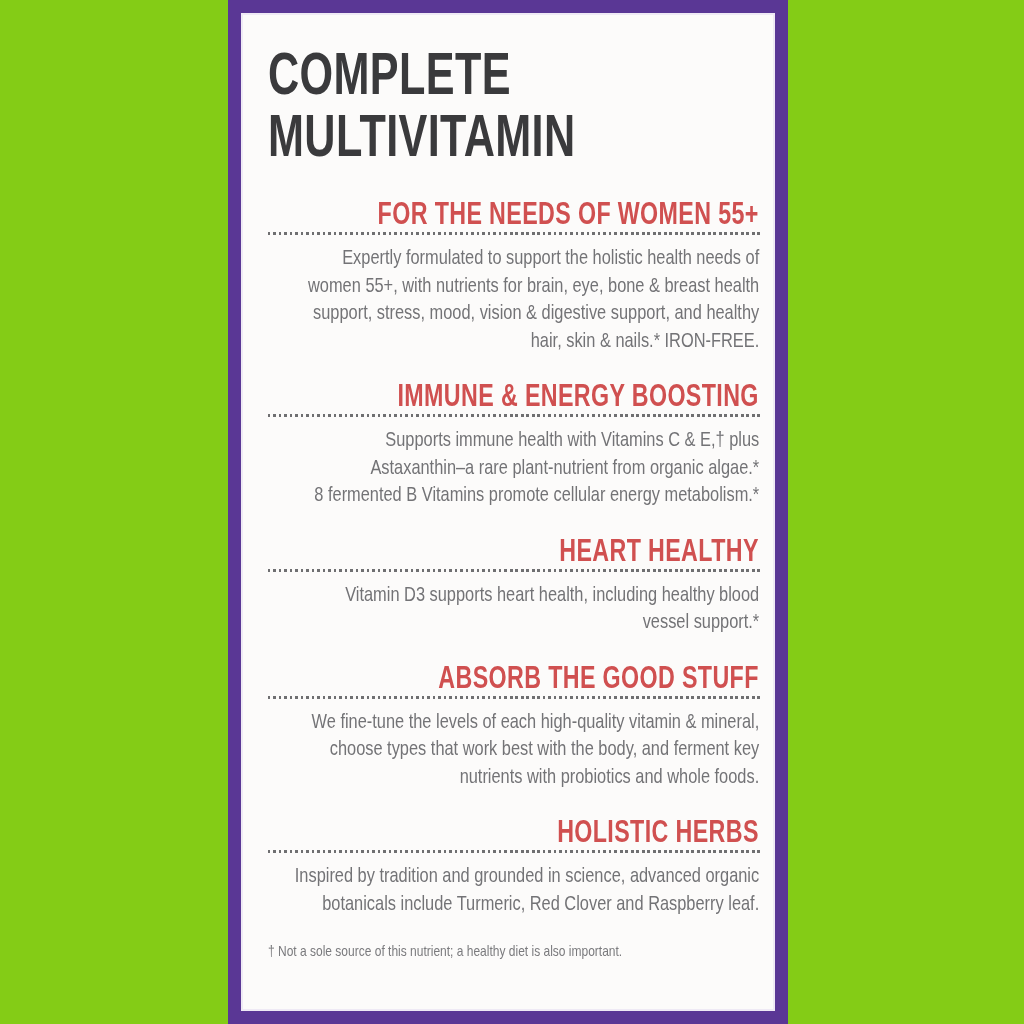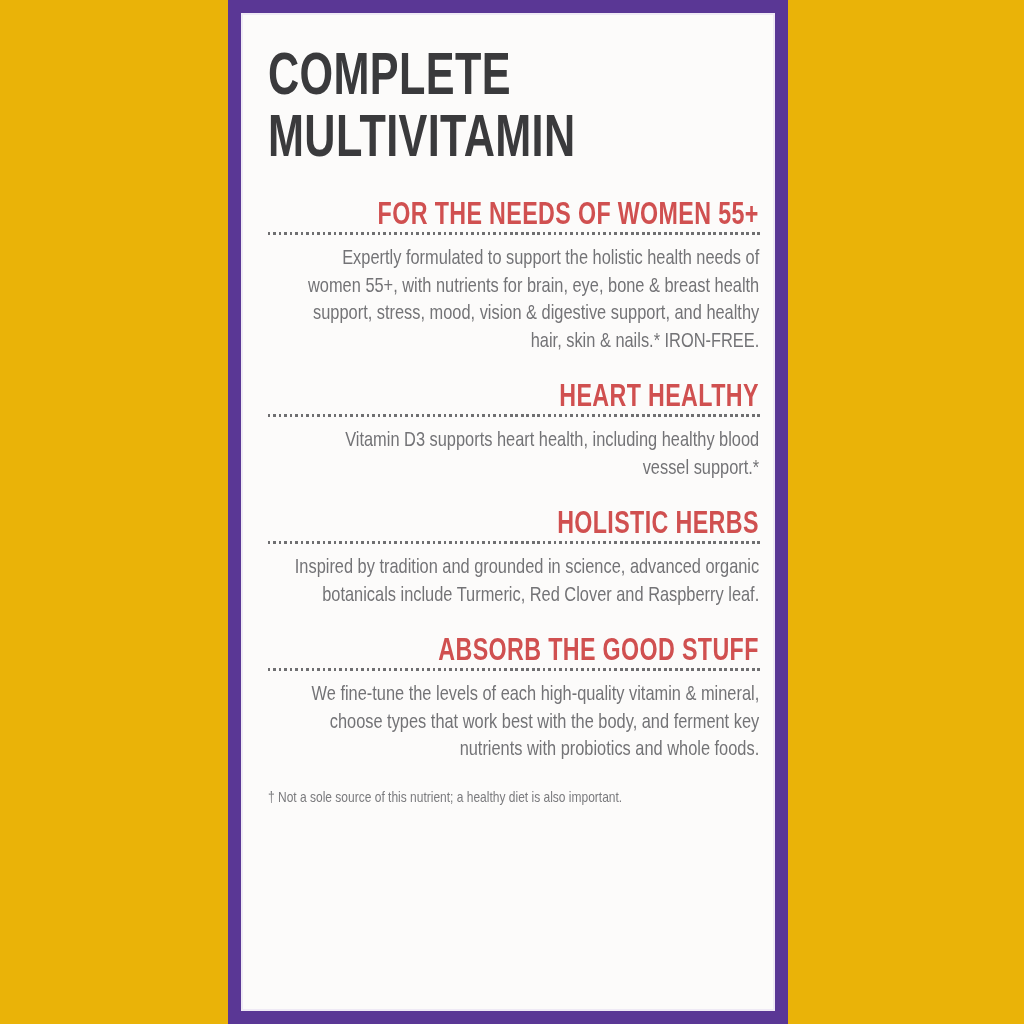--- a/index.html
+++ b/index.html
@@ -8,21 +8,21 @@
     background: #ffffff;
     width: 1024px;
     height: 1024px;
     font-family: "Liberation Sans", sans-serif;
     overflow: hidden;
   }
   .stage {
     position: relative;
     width: 1024px;
     height: 1024px;
-    background: #eab308;
+    background: #84cc16;
   }
   .panel {
     position: absolute;
     left: 228px;
     top: 0;
     width: 560px;
     height: 1024px;
     box-sizing: border-box;
     border: 13px solid var(--frame, #5a3795);
     background: #fcfbfa;
@@ -105,40 +105,47 @@
 
       <div class="section">
         <div class="heading">FOR THE NEEDS OF WOMEN 55+</div>
         <div class="rule"></div>
         <div class="body-text">Expertly formulated to support the holistic health needs of
 women 55+, with nutrients for brain, eye, bone &amp; breast health
 support, stress, mood, vision &amp; digestive support, and healthy
 hair, skin &amp; nails.* IRON-FREE.</div>
       </div>
 
+      <div class="section">
+        <div class="heading">IMMUNE &amp; ENERGY BOOSTING</div>
+        <div class="rule"></div>
+        <div class="body-text">Supports immune health with Vitamins C &amp; E,† plus
+Astaxanthin–a rare plant-nutrient from organic algae.*
+8 fermented B Vitamins promote cellular energy metabolism.*</div>
+      </div>
 
       <div class="section">
         <div class="heading">HEART HEALTHY</div>
         <div class="rule"></div>
         <div class="body-text">Vitamin D3 supports heart health, including healthy blood
 vessel support.*</div>
-      </div>
-
-      <div class="section">
-        <div class="heading">HOLISTIC HERBS</div>
-        <div class="rule"></div>
-        <div class="body-text">Inspired by tradition and grounded in science, advanced organic
-botanicals include Turmeric, Red Clover and Raspberry leaf.</div>
       </div>
 
       <div class="section">
         <div class="heading">ABSORB THE GOOD STUFF</div>
         <div class="rule"></div>
         <div class="body-text">We fine-tune the levels of each high-quality vitamin &amp; mineral,
 choose types that work best with the body, and ferment key
 nutrients with probiotics and whole foods.</div>
       </div>
 
+      <div class="section">
+        <div class="heading">HOLISTIC HERBS</div>
+        <div class="rule"></div>
+        <div class="body-text">Inspired by tradition and grounded in science, advanced organic
+botanicals include Turmeric, Red Clover and Raspberry leaf.</div>
+      </div>
+
       <div class="footnote">† Not a sole source of this nutrient; a healthy diet is also important.</div>
 
     </div>
   </div>
 </div>
 
 </body></html>

